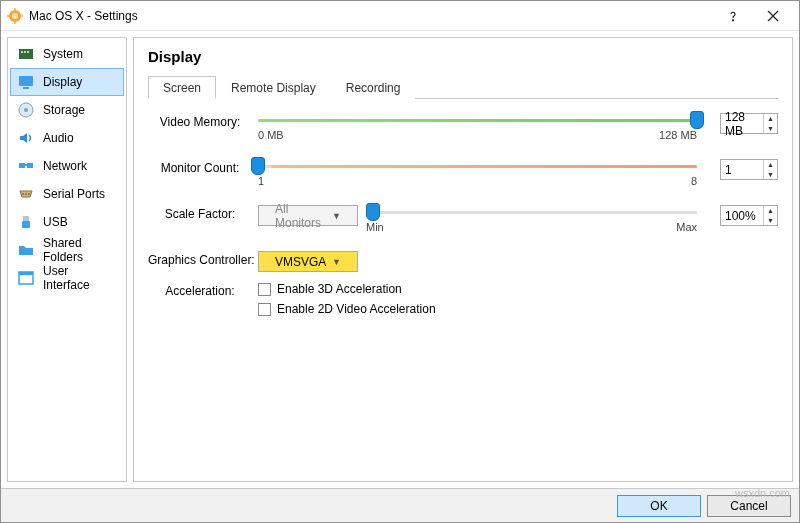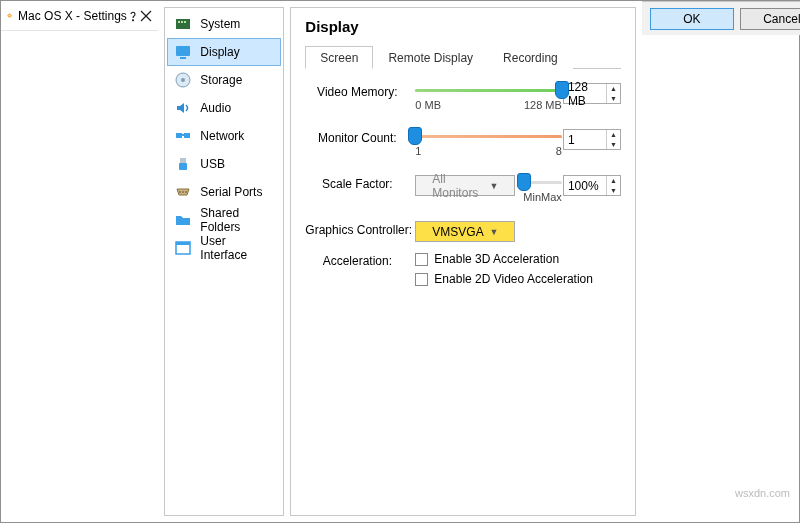--- a/index.html
+++ b/index.html
@@ -1,17 +1,17 @@
 <!DOCTYPE html>
 <html><head>
 <meta charset="utf-8">
 <style>
   * { box-sizing: border-box; }
   html, body { margin:0; padding:0; width:800px; height:523px; font-family: "Segoe UI", Tahoma, sans-serif; font-size:12px; color:#000; background:#fff; }
-  .window { width:800px; height:523px; border:1px solid #909090; display:flex; background:#fff; }
+  .window { width:800px; height:523px; border:1px solid #909090; display:flex; flex-direction:column; background:#fff; }
   
   .titlebar { height:30px; background:#fff; display:flex; align-items:center; padding:0 6px; border-bottom:1px solid #e5e5e5; }
   .titlebar .app-icon { width:16px; height:16px; margin-right:6px; }
   .titlebar .title { flex:0 0 auto; font-size:12px; }
   .titlebar .spacer { flex:1; }
   .titlebar .tb-btn { width:40px; height:28px; display:flex; align-items:center; justify-content:center; }
   .titlebar .tb-btn svg { width:12px; height:12px; stroke:#222; }
   
   .body { flex:1; display:flex; padding:6px; gap:6px; min-height:0; }
   .sidebar { width:120px; border:1px solid #c8c8c8; background:#fff; display:flex; flex-direction:column; padding:2px; }
@@ -20,21 +20,21 @@
   .side-item .s-icon { width:18px; height:18px; flex:0 0 18px; display:flex; align-items:center; justify-content:center; }
   .side-item span.lbl { font-size:12px; }
   .main { flex:1; border:1px solid #c8c8c8; background:#fff; padding:8px 14px; display:flex; flex-direction:column; min-width:0; }
   .page-title { font-size:15px; font-weight:bold; margin:2px 0 10px 0; }
   .tabbar { display:flex; border-bottom:1px solid #c8c8c8; height:24px; }
   .tab { padding:4px 14px; font-size:12px; border:1px solid transparent; border-bottom:none; position:relative; top:1px; background:#fff; color:#333; }
   .tab.active { border:1px solid #c8c8c8; border-bottom:1px solid #fff; }
   .form { padding-top:14px; }
   .row { display:flex; align-items:flex-start; margin-bottom:18px; }
   .row .label { width:110px; text-align:center; padding-right:6px; padding-top:2px; font-size:12px; white-space:nowrap; }
-  .row .control { flex:1; display:flex; flex-direction:column; margin-right:1px; }
+  .row .control { flex:1; display:flex; flex-direction:column; margin-right:23px; }
   .row .spin { flex:0 0 58px; height:21px; border:1px solid #aaa; display:flex; align-items:center; background:#fff; }
   .row .spin .val { flex:1; padding:0 4px; font-size:12px; }
   .row .spin .arrows { width:14px; height:19px; border-left:1px solid #ccc; display:flex; flex-direction:column; }
   .row .spin .arrows div { flex:1; display:flex; align-items:center; justify-content:center; font-size:7px; color:#333; }
   
   .slider { position:relative; height:14px; }
   .track { position:absolute; top:6px; left:0; right:0; height:3px; background:#ddd; border-radius:2px; }
   .fill-green { position:absolute; top:6px; left:0; height:3px; border-radius:2px; background:linear-gradient(to right,#9ad77d,#6fcf5e); }
   .fill-orange { position:absolute; top:6px; left:0; height:3px; border-radius:2px; background:linear-gradient(to right,#f6b98e,#f19d6d); }
   .thumb { position:absolute; top:-2px; width:14px; height:18px; background:#1e8fe0; border:1px solid #0d6fb8; border-radius:3px 3px 6px 6px; transform:translateX(-50%); }
@@ -133,36 +133,36 @@
               <rect x="2" y="6" width="6" height="5" fill="#3aa0e8"></rect>
               <rect x="10" y="6" width="6" height="5" fill="#3aa0e8"></rect>
               <line x1="8" y1="8" x2="10" y2="8" stroke="#3aa0e8" stroke-width="2"></line>
             </svg>
           </span>
         <span class="lbl">Network</span>
       </div>
       <div class="side-item">
         <span class="s-icon">
             <svg viewBox="0 0 18 18">
-              <rect x="6" y="3" width="6" height="5" fill="#b8c6d2"></rect>
-              <rect x="5" y="8" width="8" height="7" rx="1" fill="#3aa0e8"></rect>
-            </svg>
-          </span>
-        <span class="lbl">USB</span>
-      </div>
-      <div class="side-item">
-        <span class="s-icon">
-            <svg viewBox="0 0 18 18">
               <path d="M3 6 h12 l-2 6 h-8 z" fill="#c9b280" stroke="#8a7440"></path>
               <circle cx="6" cy="9" r="0.8" fill="#5a4a28"></circle>
               <circle cx="9" cy="9" r="0.8" fill="#5a4a28"></circle>
               <circle cx="12" cy="9" r="0.8" fill="#5a4a28"></circle>
             </svg>
           </span>
         <span class="lbl">Serial Ports</span>
+      </div>
+      <div class="side-item">
+        <span class="s-icon">
+            <svg viewBox="0 0 18 18">
+              <rect x="6" y="3" width="6" height="5" fill="#b8c6d2"></rect>
+              <rect x="5" y="8" width="8" height="7" rx="1" fill="#3aa0e8"></rect>
+            </svg>
+          </span>
+        <span class="lbl">USB</span>
       </div>
       <div class="side-item">
         <span class="s-icon">
             <svg viewBox="0 0 18 18">
               <path d="M2 5 h5 l2 2 h7 v7 h-14 z" fill="#3aa0e8"></path>
             </svg>
           </span>
         <span class="lbl">Shared Folders</span>
       </div>
       <div class="side-item">

